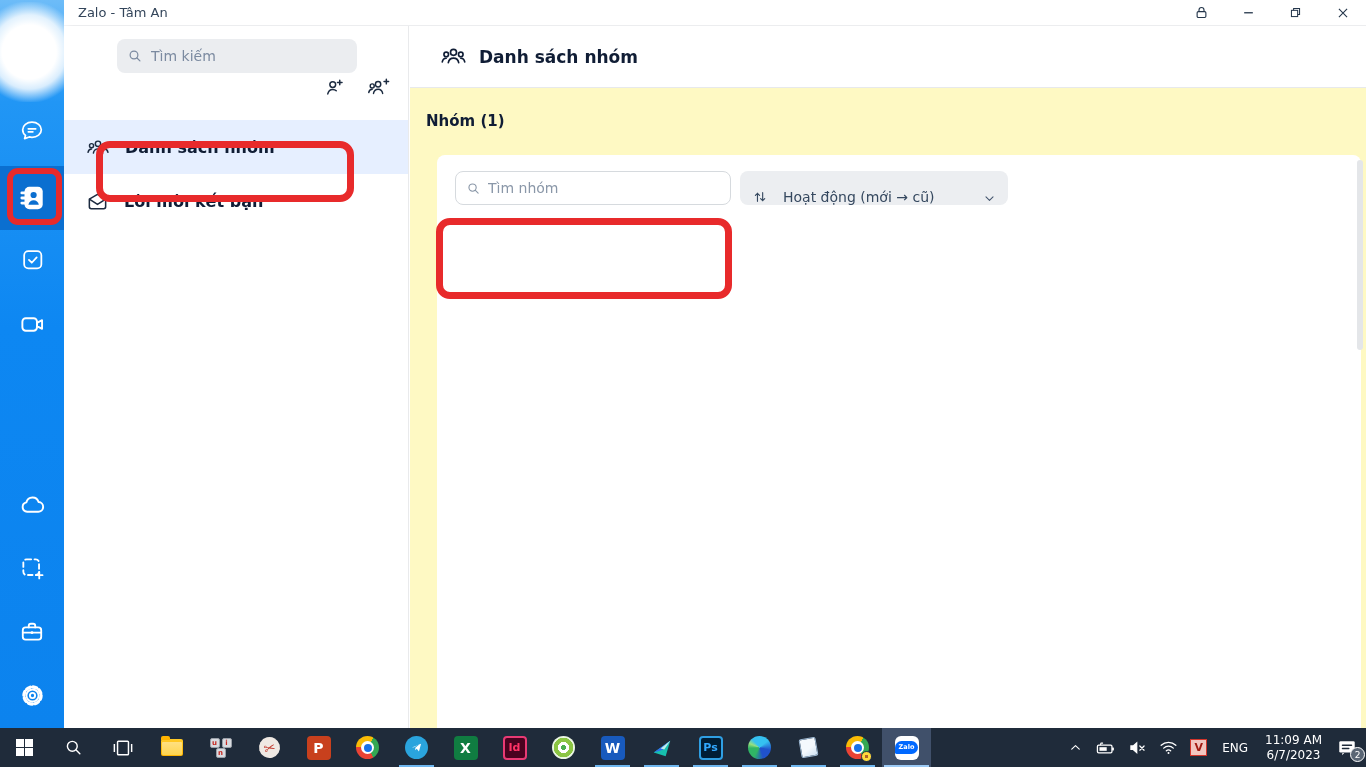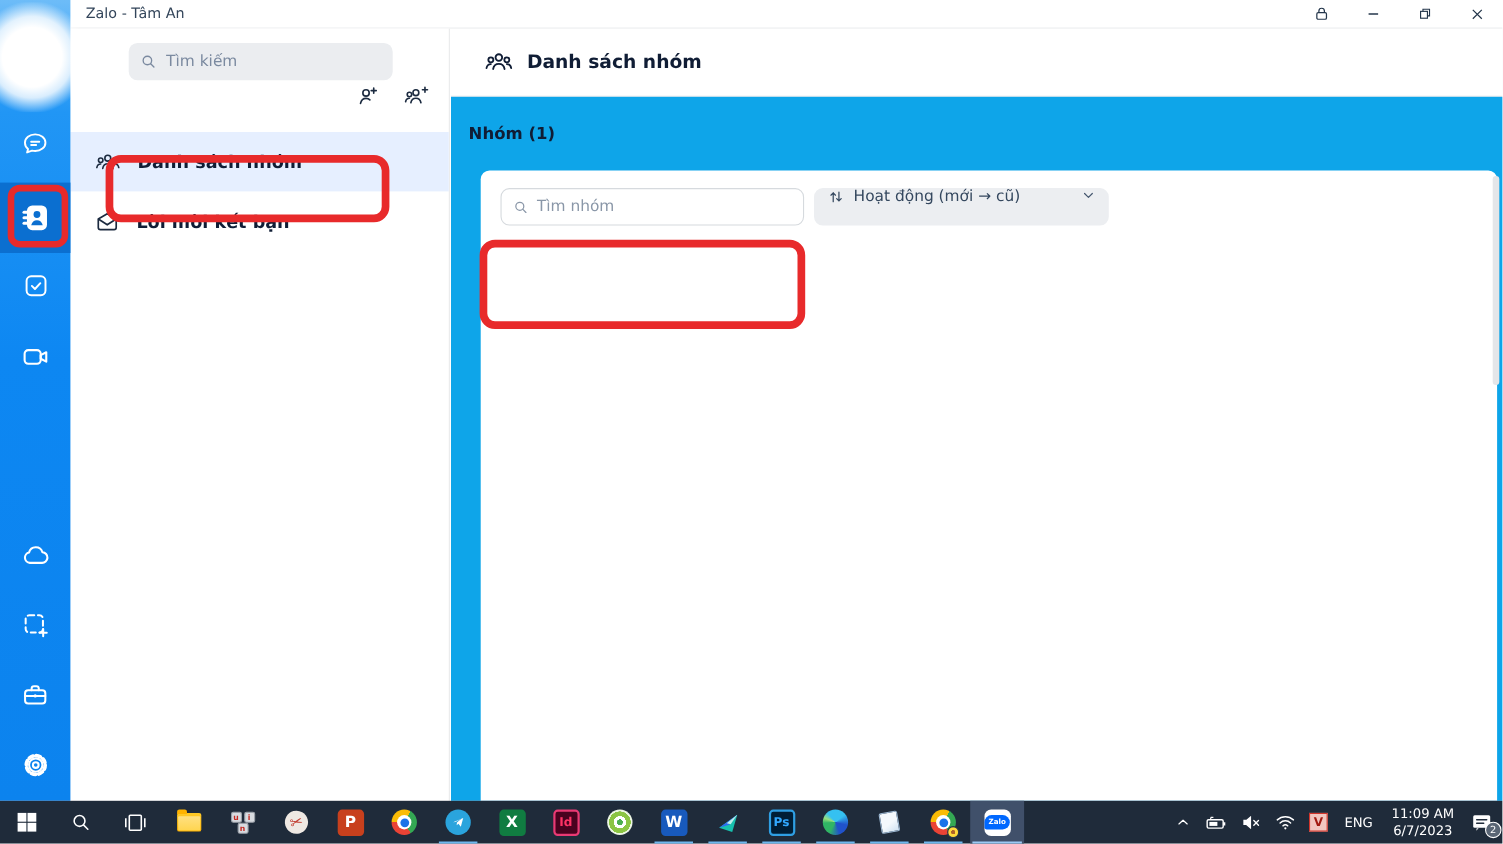--- a/index.html
+++ b/index.html
@@ -36,31 +36,31 @@
   .menu { margin-top:9px; }
   .menu-item { height:54px; display:flex; align-items:center; padding-left:22px; gap:15px;
     font-size:16px; font-weight:bold; color:#101d35; cursor:pointer; }
   .menu-item .mi-icon { color:#1c2b40; }
   .menu-item.selected { background:#e6efff; }
 
   
   .main { position:absolute; left:410px; top:26px; width:956px; height:702px; background:#f5f6f8; }
   .main-header { height:62px; background:#fff; border-bottom:1px solid #e7e9eb;
     display:flex; align-items:center; padding-left:30px; gap:12px; font-size:17px; font-weight:bold; color:#101d35; }
-  .main-content { position:absolute; top:62px; left:0; right:0; bottom:0; background:#0ea5e9; }
+  .main-content { position:absolute; top:62px; left:0; right:0; bottom:0; background:#fef9c3; }
   .section-label { position:absolute; top:24px; left:16px; font-size:15px; font-weight:bold; color:#101d35; }
   .card { position:absolute; left:27px; top:67px; width:924px; bottom:0; background:#fff; border-radius:8px 8px 0 0; }
   .filter-row { display:flex; align-items:center; padding:16px 0 0 18px; gap:9px; }
   .group-search { height:34px; width:276px; border:1px solid #d6dade; border-radius:8px; background:#fff;
     display:flex; align-items:center; padding:0 10px; color:#8a97a8; }
   .group-search input { border:none; outline:none; background:transparent; margin-left:7px; width:220px;
     font-size:14px; color:#33455a; font-family:inherit; }
   .group-search input::placeholder { color:#8a97a8; }
-  .pill { height:34px; background:#eceef1; border-radius:8px; display:flex; align-items:flex-start;
-    padding:0 12px; gap:8px; font-size:14px; color:#35485f; cursor:pointer; }
+  .pill { height:34px; background:#eceef1; border-radius:8px; display:flex; align-items:flex-end;
+    padding:0 12px; gap:15px; font-size:14px; color:#35485f; cursor:pointer; }
   .pill .chev { margin-left:auto; color:#44566e; }
   .pill.sort { width:268px; }
   .pill.filter { width:272px; }
   .group-row { position:absolute; left:18px; right:2px; top:64px; height:74px; cursor:pointer; }
   .avatar-cluster { position:absolute; left:0; top:14px; width:46px; height:46px; }
   .av-back { position:absolute; right:0; top:0; width:34px; height:34px; border-radius:50%;
     background:radial-gradient(circle at 40% 35%, #fbfaf7 0 55%, #e8e4dc); border:1px solid #f0ede6; }
   .av-front { position:absolute; left:0; bottom:0; width:38px; height:38px; border-radius:50%;
     background:radial-gradient(circle at 42% 38%, #b8bcb8 0 30%, #8b918d 65%, #6f7572); border:2px solid #fff; }
   .group-texts { position:absolute; left:58px; top:13px; }

